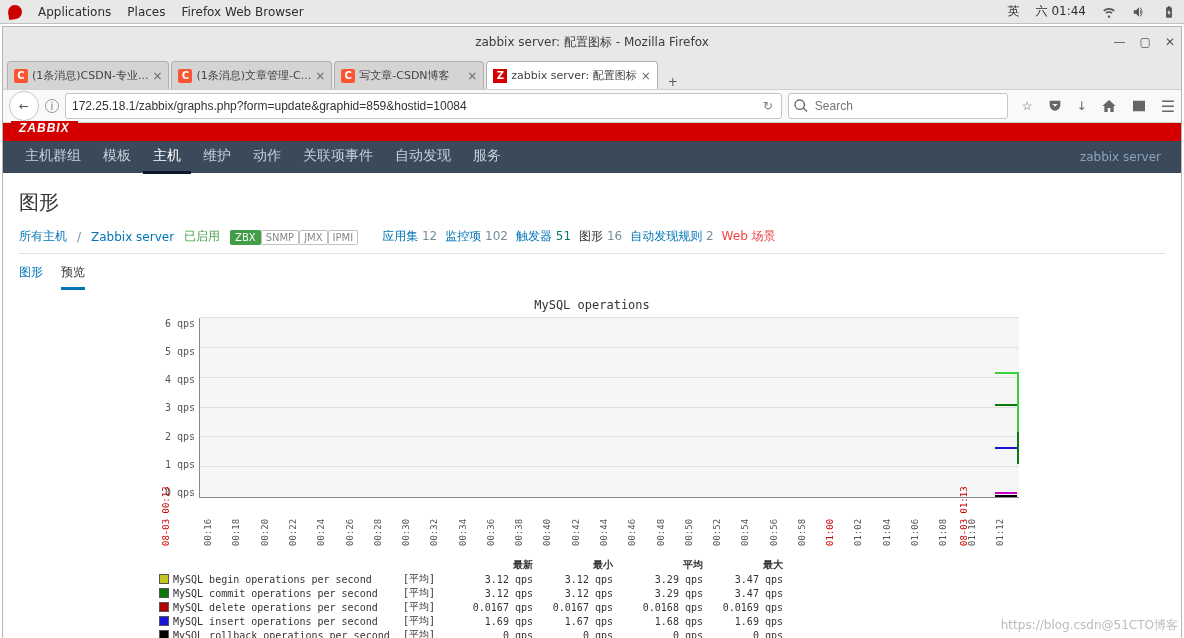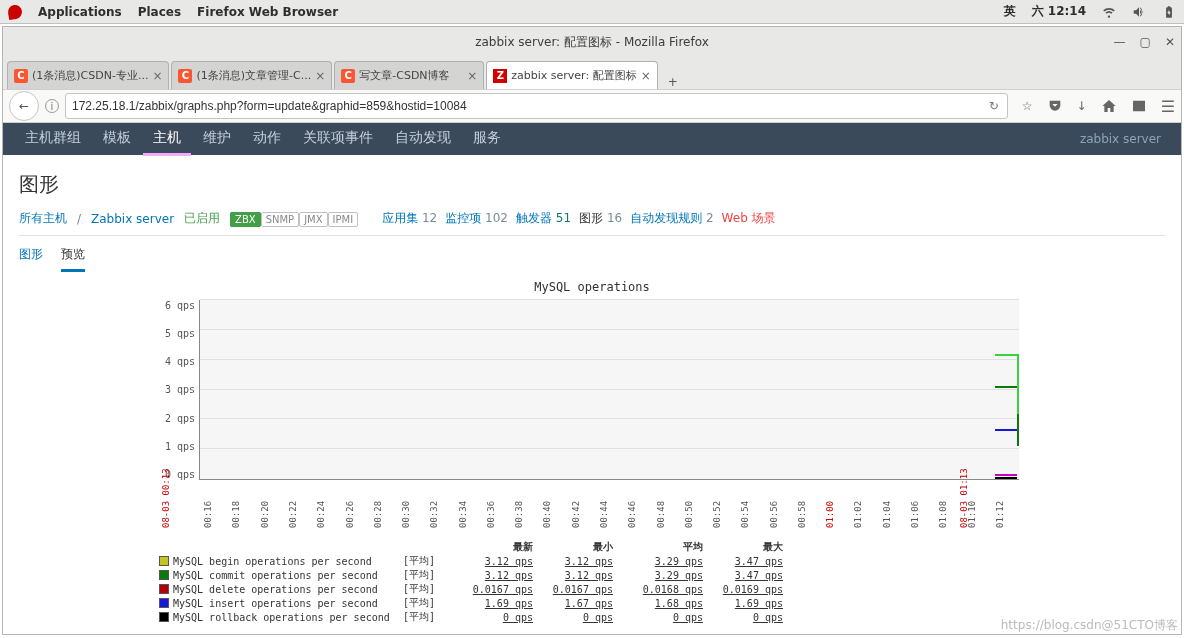--- a/index.html
+++ b/index.html
@@ -1,20 +1,20 @@
 <!DOCTYPE html>
 <html><head>
 <meta charset="utf-8">
 <style>
   * { box-sizing: border-box; }
   html, body { margin: 0; padding: 0; font-family: "DejaVu Sans", Arial, sans-serif; font-size: 12px; color: #333; background: #fff; }
   
   .gnome-bar { height: 24px; background: #e8e8e7; border-bottom: 1px solid #c0c0c0; display: flex; align-items: center; padding: 0 8px; justify-content: space-between; }
   .gnome-left, .gnome-right { display: flex; align-items: center; gap: 16px; }
-  .gnome-item { color: #2e2e2e; font-weight: bold; }
+  .gnome-item { color: #2e2e2e; }
   .redhat { width: 14px; height: 14px; background: #c00; border-radius: 50% 50% 50% 0; transform: rotate(-10deg); }
   .gicon { width: 14px; height: 14px; fill: #555; }
   
   .ff-window { border: 1px solid #b5b5b5; margin: 2px 2px 0; background: #fff; }
   .ff-titlebar { height: 30px; background: #e8e8e7; display: flex; align-items: center; justify-content: center; position: relative; }
   .ff-title { color: #3c3c3c; text-align: center; }
   .ff-winbtns { position: absolute; right: 6px; display: flex; gap: 14px; color: #555; }
   .ff-tabs { height: 32px; background: #e8e8e7; display: flex; align-items: flex-end; padding-left: 4px; gap: 2px; }
   .ff-tab { height: 28px; min-width: 150px; max-width: 190px; background: #d4d4d3; border: 1px solid #b0b0b0; border-bottom: none; border-radius: 4px 4px 0 0; display: flex; align-items: center; padding: 0 6px; gap: 4px; position: relative; }
   .ff-tab.active { background: #fff; }
@@ -33,21 +33,21 @@
   .search-input { border: none; outline: none; flex: 1; font-size: 12px; background: transparent; }
   .toolbar-icons { display: flex; gap: 14px; color: #666; align-items: center; padding-left: 8px; }
   .ticon { width: 16px; height: 16px; fill: #666; cursor: pointer; }
   
   .zbx-page { background: #fff; }
   .zbx-header { height: 18px; background: #d40000; position: relative; }
   .zbx-logo { position: absolute; left: 8px; top: -2px; height: 20px; background: #d40000; color: #fff; font-weight: bold; font-style: italic; padding: 0 8px; font-family: Arial; letter-spacing: 1px; }
   .zbx-nav { height: 32px; background: #3b4a5a; display: flex; align-items: center; padding: 0 12px; gap: 2px; justify-content: space-between; }
   .zbx-nav-left { display: flex; gap: 2px; }
   .zbx-nav-item { color: #c5d0db; padding: 6px 10px; font-size: 14px; }
-  .zbx-nav-item.active { color: #fff; border-bottom: 3px solid #f0abfc; text-align: right; }
+  .zbx-nav-item.active { color: #fff; border-bottom: 3px solid #0f172a; text-align: right; }
   .zbx-nav-right { color: #8ca3b8; font-size: 12px; padding-right: 8px; }
   .zbx-content { padding: 10px 16px; }
   .zbx-title { font-size: 20px; color: #333; margin: 6px 0 12px; }
   .zbx-breadcrumb { display: flex; align-items: center; gap: 10px; flex-wrap: wrap; font-size: 12px; color: #768d99; border-bottom: 1px solid #e0e0e0; padding-bottom: 8px; }
   .zbx-link { color: #0275b8; text-decoration: none; }
   .zbx-sep { color: #768d99; }
   .zbx-enabled { color: #429e47; }
   .zbx-badge { padding: 1px 4px; border: 1px solid #c0c0c0; border-radius: 2px; color: #888; font-size: 10px; }
   .zbx-badge.on { background: #429e47; color: #fff; border-color: #429e47; }
   .zbx-tabbar { display: flex; gap: 18px; padding: 10px 0 0; font-size: 12px; }
@@ -66,36 +66,36 @@
   .x-tick { position: absolute; transform: rotate(-90deg); transform-origin: left bottom; font-size: 9px; color: #555; bottom: 0; white-space: nowrap; }
   .x-tick.red { color: #c00; }
   .x-date-left { position: absolute; left: -28px; bottom: 0; transform: rotate(-90deg); transform-origin: left bottom; color: #c00; font-size: 9px; white-space: nowrap; }
   .x-date-right { position: absolute; right: -10px; bottom: 0; transform: rotate(-90deg); transform-origin: left bottom; color: #c00; font-size: 9px; white-space: nowrap; }
   
   .legend { margin: 12px 0 0 140px; font-family: "DejaVu Sans Mono", monospace; font-size: 10px; color: #333; }
   .legend-head { display: grid; grid-template-columns: 14px 230px 50px 80px 80px 90px 80px; }
   .legend-head span { font-weight: bold; text-align: right; }
   .legend-row { display: grid; grid-template-columns: 14px 230px 50px 80px 80px 90px 80px; align-items: center; }
   .swatch { width: 10px; height: 10px; border: 1px solid #555; }
-  .legend-row .val { text-align: right; text-decoration: underline; }
+  .legend-row .val { text-align: right; }
   .watermark { position: fixed; right: 6px; bottom: 4px; color: #bbb; font-size: 12px; }
 </style>
 </head>
 <body>
 
 <div class="gnome-bar">
   <div class="gnome-left">
     <span class="redhat"></span>
     <span class="gnome-item">Applications</span>
     <span class="gnome-item">Places</span>
     <span class="gnome-item">Firefox Web Browser</span>
   </div>
   <div class="gnome-right">
     <span class="gnome-item">英</span>
-    <span class="gnome-item">六 12:14</span>
+    <span class="gnome-item">六 01:44</span>
     <svg class="gicon" viewBox="0 0 24 24">
         <path d="M12 18c1.1 0 2 .9 2 2s-.9 2-2 2-2-.9-2-2 .9-2 2-2zm-6-5l2 2a6 6 0 018 0l2-2a9 9 0 00-12 0zm-4-4l2 2a12 12 0 0116 0l2-2a15 15 0 00-20 0z"></path>
       </svg>
     <svg class="gicon" viewBox="0 0 24 24">
         <path d="M3 9v6h4l5 5V4L7 9H3zm13 3a4 4 0 00-2-3.5v7A4 4 0 0016 12zm-2-8v2a8 8 0 010 12v2a10 10 0 000-16z"></path>
       </svg>
     <svg class="gicon" viewBox="0 0 24 24">
         <path d="M15 4h-1V2h-4v2H9a2 2 0 00-2 2v14a2 2 0 002 2h6a2 2 0 002-2V6a2 2 0 00-2-2zm-4 4l4 6h-2v4l-4-6h2V8z"></path>
       </svg>
   </div>
@@ -132,38 +132,47 @@
         <span class="ff-tab-close">×</span>
       </div>
       <div class="ff-newtab">+</div>
     </div>
   <div class="ff-urlbar">
     <div class="nav-btn round">←</div>
     <span style="color:#777;border:1px solid #999;border-radius:50%;width:14px;height:14px;display:inline-flex;align-items:center;justify-content:center;font-size:10px;">i</span>
     <div class="url-input-wrap">
       <input class="url-input" value="172.25.18.1/zabbix/graphs.php?form=update&amp;graphid=859&amp;hostid=10084" style="">
       <span class="url-refresh">↻</span>
+    </div>
+    <div class="search-wrap">
+      <svg class="ticon" viewBox="0 0 24 24">
+          <path d="M10 2a8 8 0 105.3 14l5 5 1.4-1.4-5-5A8 8 0 0010 2zm0 2a6 6 0 110 12 6 6 0 010-12z"></path>
+        </svg>
+      <input class="search-input" placeholder="Search" style="">
     </div>
     <div class="toolbar-icons">
       <span>☆</span>
       <svg class="ticon" viewBox="0 0 24 24">
           <path d="M4 4h16v7a8 8 0 01-16 0V4zm4 5l4 4 4-4"></path>
         </svg>
       <span>↓</span>
       <svg class="ticon" viewBox="0 0 24 24">
           <path d="M12 3l10 9h-3v9h-5v-6h-4v6H5v-9H2z"></path>
         </svg>
       <svg class="ticon" viewBox="0 0 24 24">
           <path d="M3 4h18v16H3zM9 4v16"></path>
         </svg>
       <span style="font-size:16px;">☰</span>
     </div>
   </div>
 
   <div class="zbx-page">
+    <div class="zbx-header">
+      <span class="zbx-logo">ZABBIX</span>
+    </div>
     <div class="zbx-nav">
       <div class="zbx-nav-left" id="zbx-nav">
           <div class="zbx-nav-item">主机群组</div>
           <div class="zbx-nav-item">模板</div>
           <div class="zbx-nav-item active">主机</div>
           <div class="zbx-nav-item">维护</div>
           <div class="zbx-nav-item">动作</div>
           <div class="zbx-nav-item">关联项事件</div>
           <div class="zbx-nav-item">自动发现</div>
           <div class="zbx-nav-item">服务</div>

